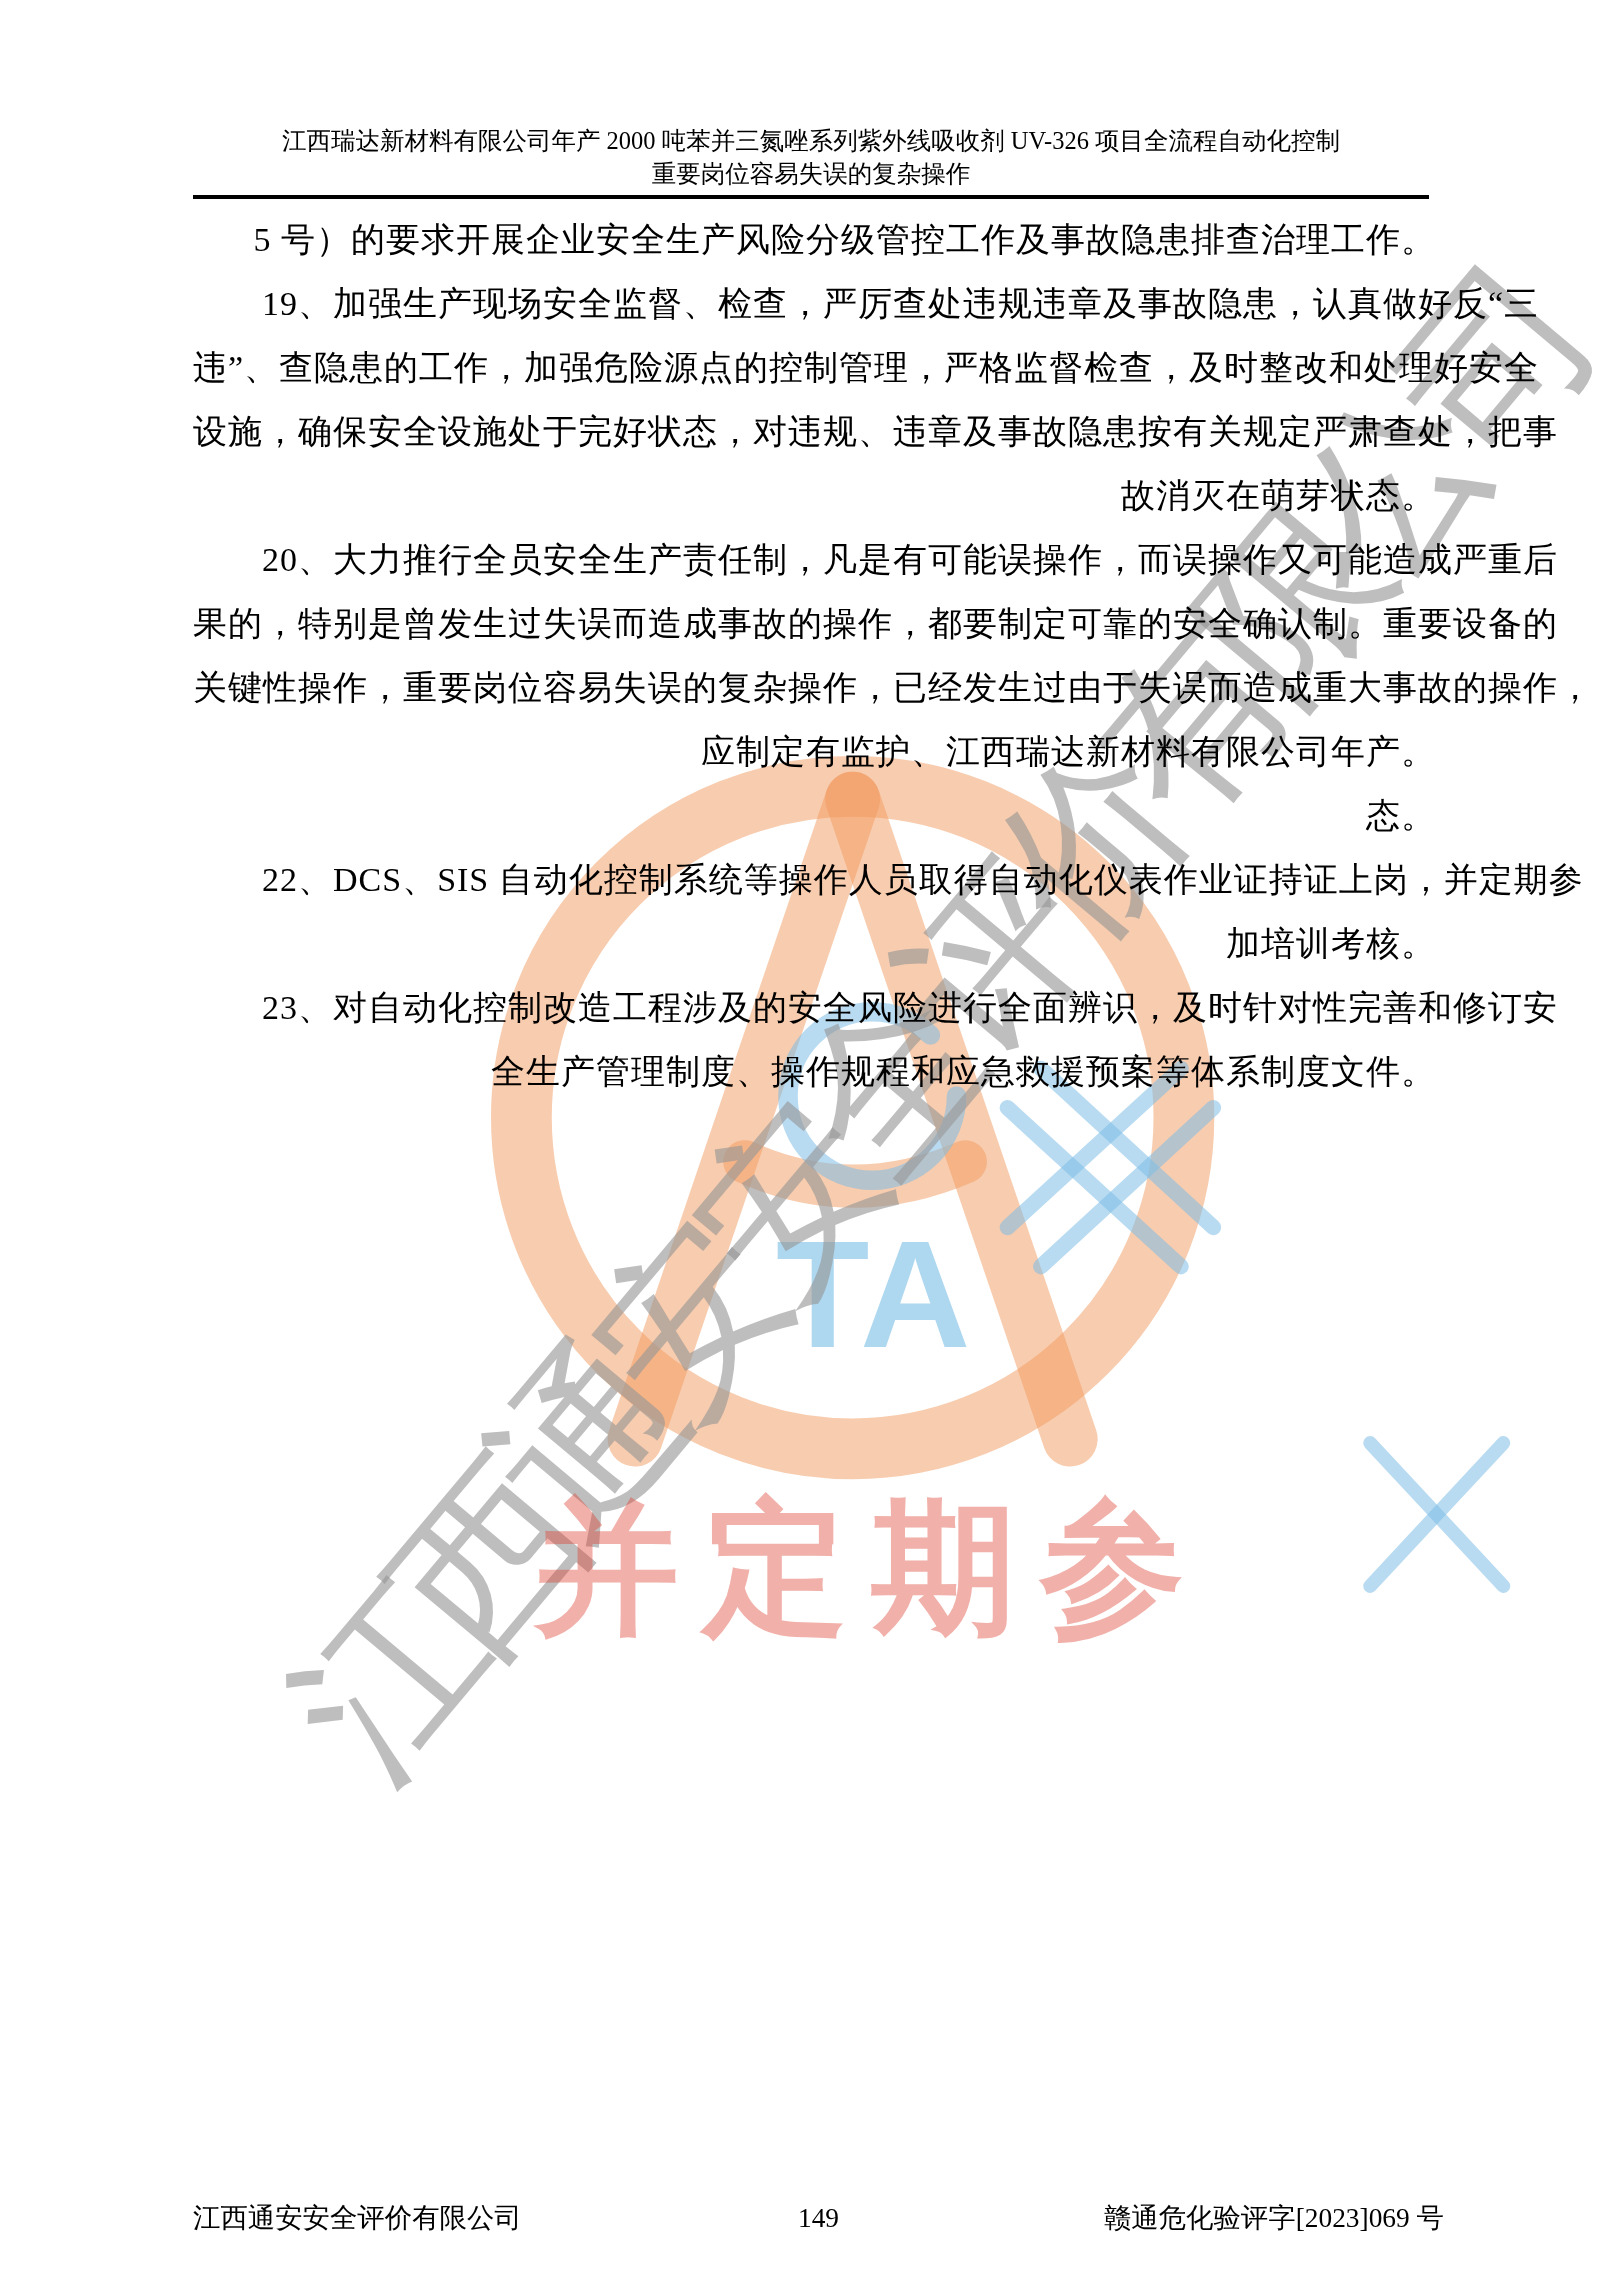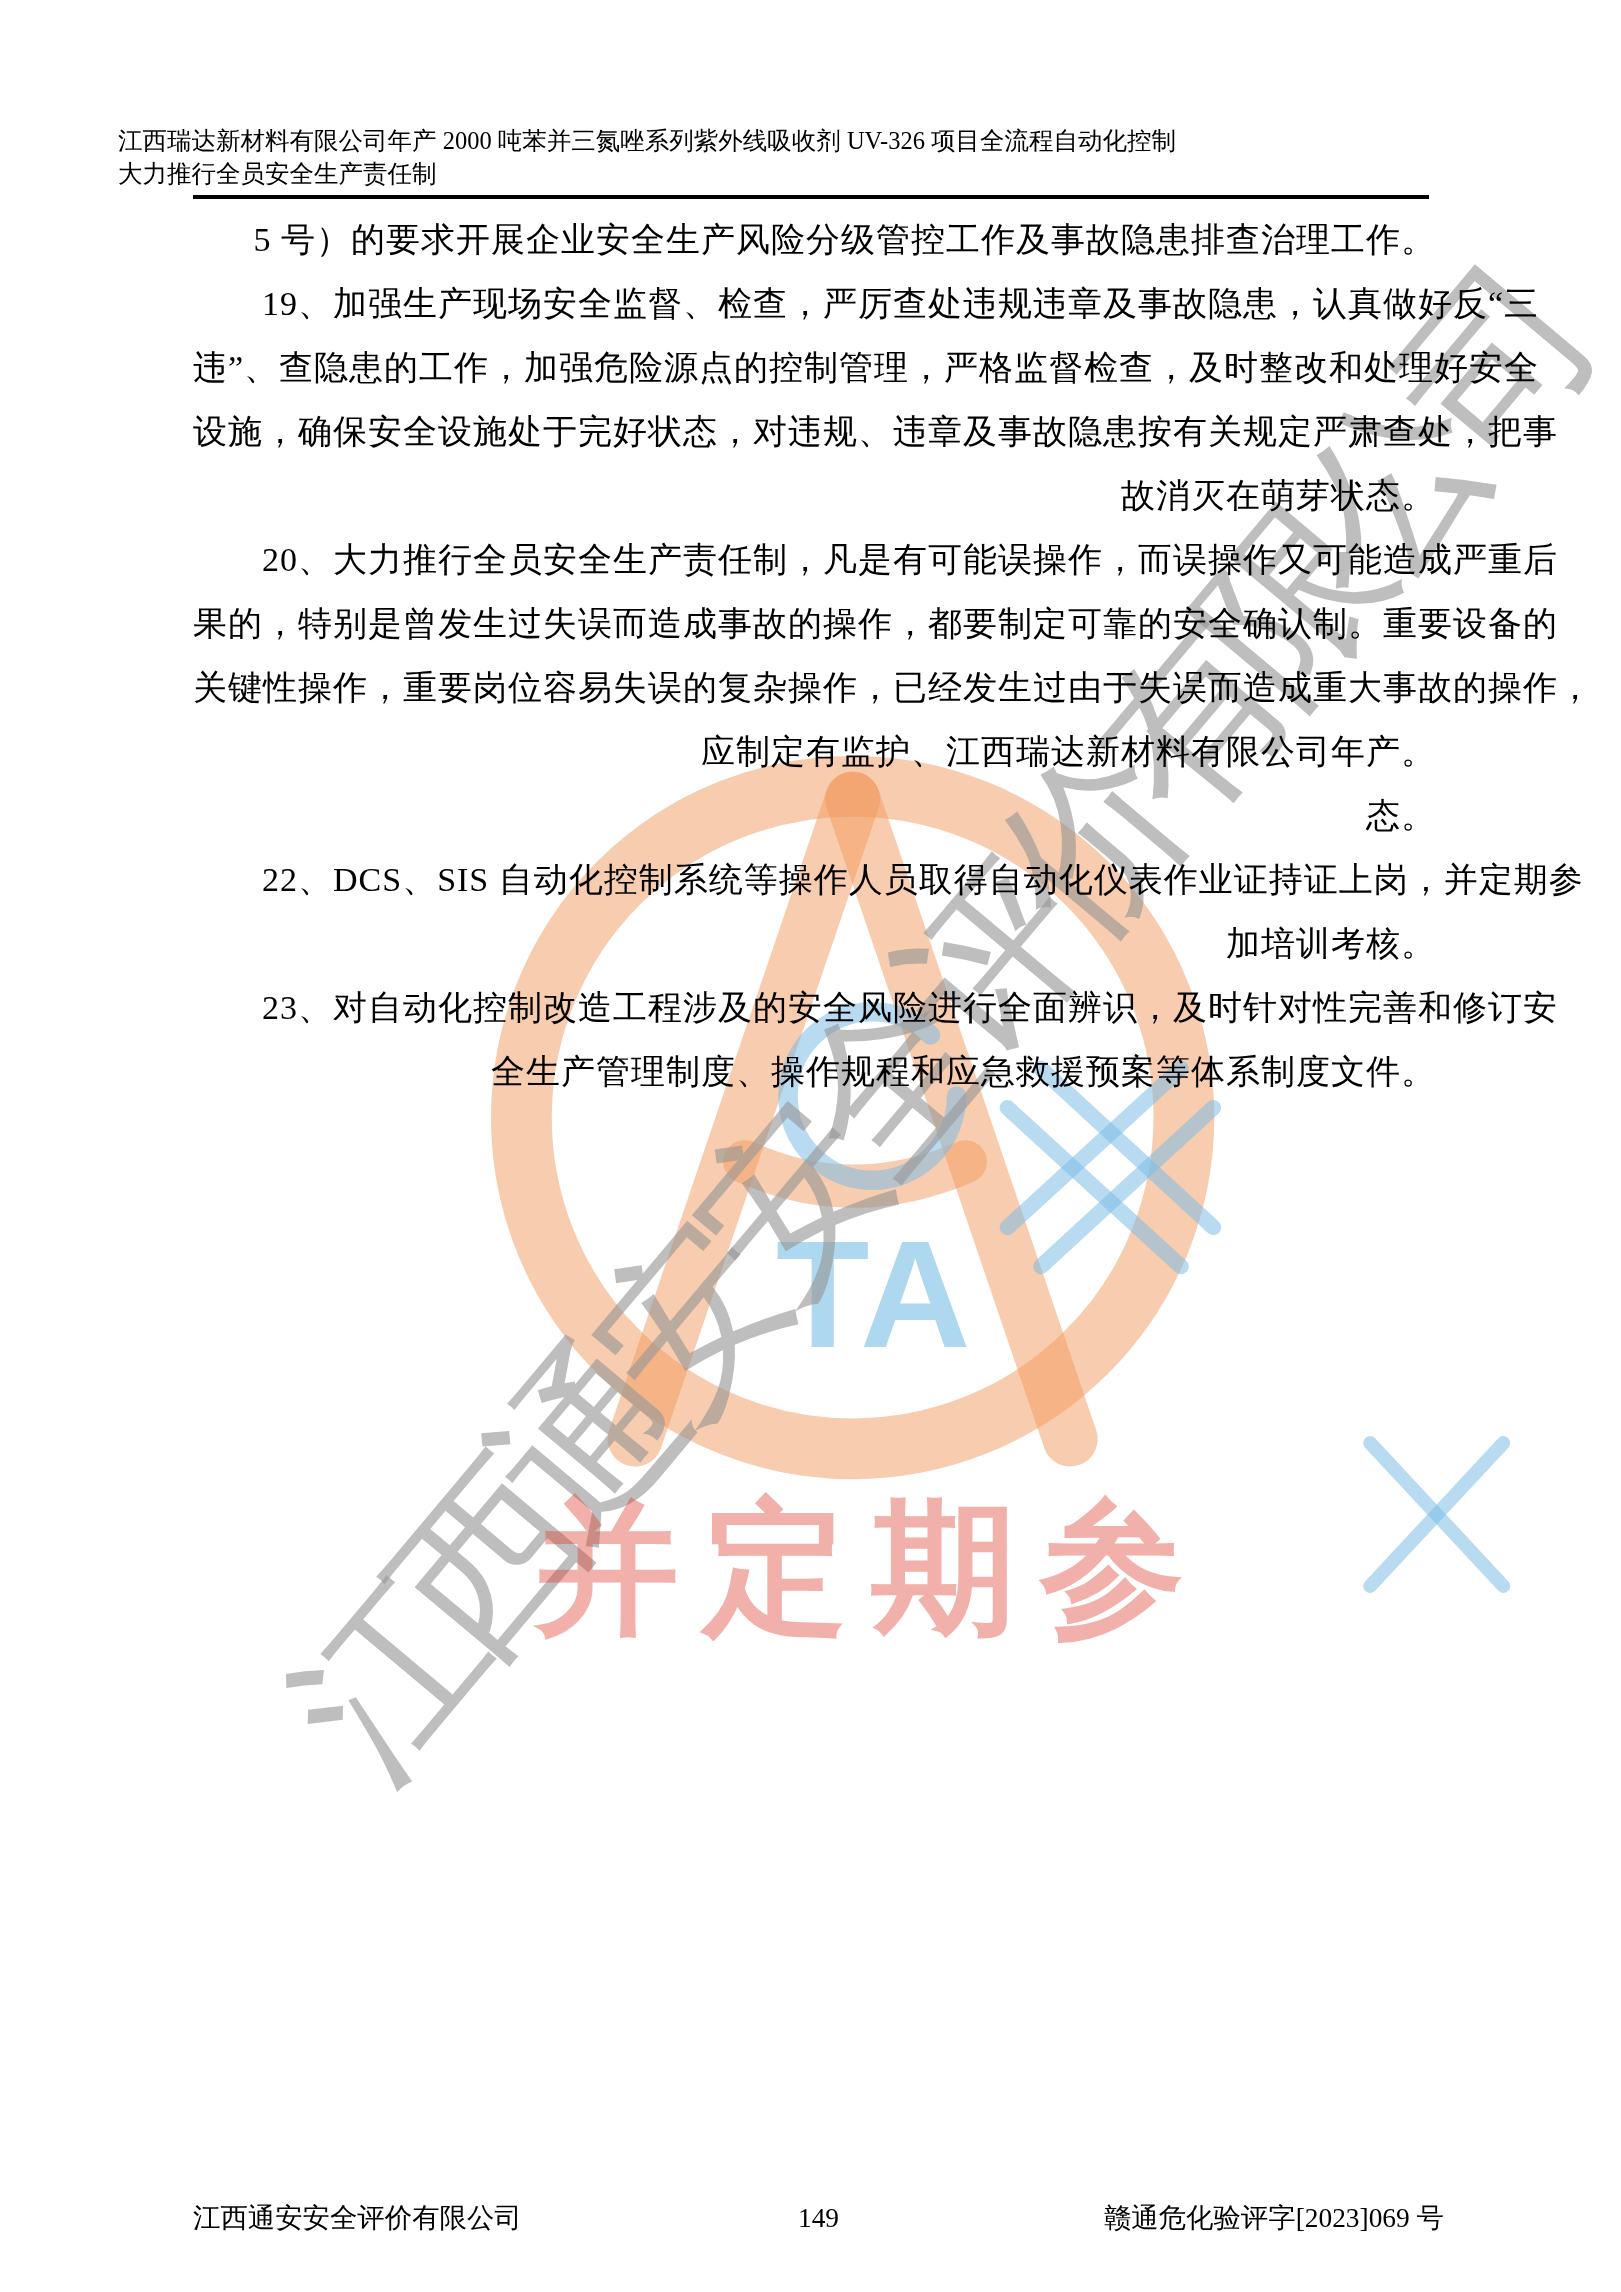--- a/index.html
+++ b/index.html
@@ -29,21 +29,21 @@
   .wm-red {
     position:absolute; left:534px; top:1472px; z-index:4;
     font-family:"Liberation Sans","DejaVu Sans",sans-serif;
     font-weight:bold; font-size:145px; letter-spacing:23.5px;
     color:rgba(222,66,50,0.42); white-space:nowrap;
   }
   
   .content { position:absolute; left:0; top:0; width:100%; height:100%; z-index:10; }
   .header {
     position:absolute; top:124px; left:118px; width:1386px;
-    font-size:24.5px; line-height:33px; color:#000;
+    text-align:center; font-size:24.5px; line-height:33px; color:#000;
   }
   .rule {
     position:absolute; top:195px; left:193px; width:1236px; height:3.9px;
     background:#000;
   }
   .body { position:absolute; top:208px; left:193px; width:1243px; }
   .bline {
     height:64px; line-height:64px; font-size:34px; letter-spacing:1px;
     white-space:nowrap;
     text-align:right;
@@ -85,21 +85,21 @@
   <div class="wm-blue-ta">TA</div>
 
   <div class="wm-gray">江西通安安全评价有限公司</div>
 
   <div class="wm-red">并定期参</div>
 
   <div class="content">
 
     <div class="header">
       <div>江西瑞达新材料有限公司年产 2000 吨苯并三氮唑系列紫外线吸收剂 UV-326 项目全流程自动化控制</div>
-      <div>大力推行全员安全生产责任制</div>
+      <div>重要岗位容易失误的复杂操作</div>
     </div>
 
     <div class="rule"></div>
 
     <div class="body">
       <div class="bline">5 号）的要求开展企业安全生产风险分级管控工作及事故隐患排查治理工作。</div>
       <div class="bline indent">19、加强生产现场安全监督、检查，严厉查处违规违章及事故隐患，认真做好反“三</div>
       <div class="bline">违”、查隐患的工作，加强危险源点的控制管理，严格监督检查，及时整改和处理好安全</div>
       <div class="bline">设施，确保安全设施处于完好状态，对违规、违章及事故隐患按有关规定严肃查处，把事</div>
       <div class="bline">故消灭在萌芽状态。</div>

